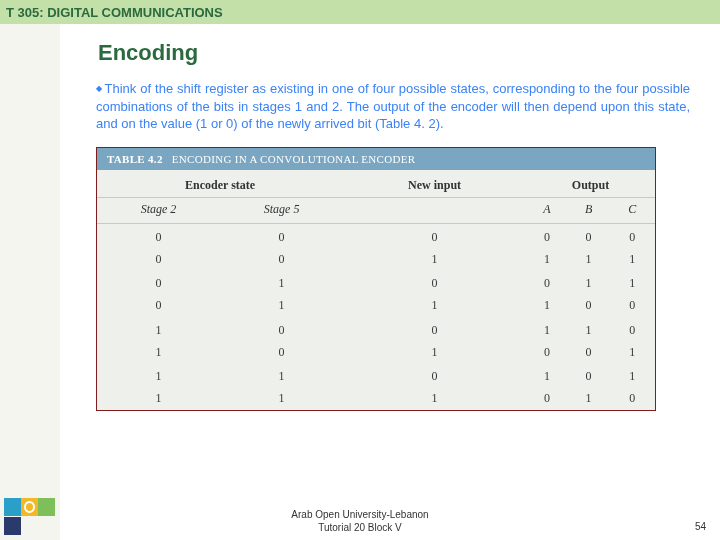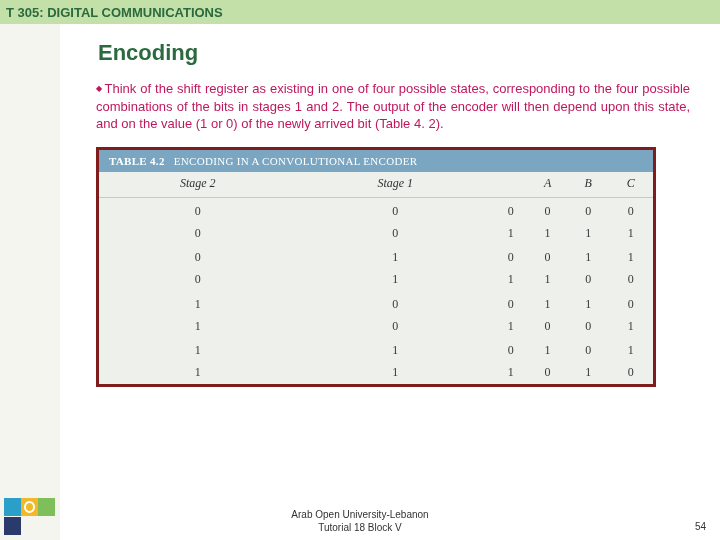--- a/index.html
+++ b/index.html
@@ -40,33 +40,33 @@
   .slide-title {
     font-family: Verdana, Arial, sans-serif;
     font-size: 22px;
     font-weight: bold;
     color: #2a6a3e;
     padding: 10px 0 14px 28px;
   }
   .body-text {
     font-size: 13px;
     line-height: 1.35;
-    color: #be185d;
+    color: #3b82f6;
     padding: 0 10px 0 26px;
     text-align: justify;
   }
   .bullet-dot {
     font-size: 8px;
     vertical-align: middle;
     margin-right: 2px;
   }
   .table-wrap {
     margin: 14px 0 0 26px;
     width: 560px;
-    border: 3px solid #7f1d1d;
+    border: 1px solid #7f1d1d;
     background: #eef0eb;
     font-family: Georgia, 'Times New Roman', serif;
   }
   .tbl-caption {
     background: #7aa6c2;
     color: #fff;
     font-size: 11px;
     padding: 5px 10px;
     letter-spacing: 0.3px;
   }
@@ -156,23 +156,28 @@
     <span class="bullet-dot">◆</span><span>Think of the shift register as existing in one of four possible states, corresponding to the four possible combinations of the bits in stages 1 and 2. The output of the encoder will then depend upon this state, and on the value (1 or 0) of the newly arrived bit (Table 4. 2).</span>
   </div>
 
   <div class="table-wrap">
     <div class="tbl-caption">
       <span class="tnum">TABLE 4.2</span>
       &nbsp;&nbsp;<span>ENCODING IN A CONVOLUTIONAL ENCODER</span>
     </div>
     <table class="enc">
       <thead>
+        <tr class="hrow1">
+          <th colspan="2">Encoder state</th>
+          <th>New input</th>
+          <th colspan="3">Output</th>
+        </tr>
         <tr class="hrow2">
           <th>Stage 2</th>
-          <th>Stage 1</th>
+          <th>Stage 5</th>
           <th></th>
           <th>A</th>
           <th>B</th>
           <th>C</th>
         </tr>
       </thead>
       <tbody>
         <tr class="pair-top">
             <td>0</td>
             <td>0</td>
@@ -244,15 +249,15 @@
 
 <div class="logo">
   <div class="sq a"></div>
   <div class="sq b"></div>
   <div class="sq c"></div>
   <div class="sq d"></div>
 </div>
 
 <div class="footer">
   <span class="line">Arab Open University-Lebanon</span>
-  <span class="line">Tutorial 18 Block V</span>
+  <span class="line">Tutorial 20 Block V</span>
 </div>
 <div class="pagenum">54</div>
 
 </body></html>

